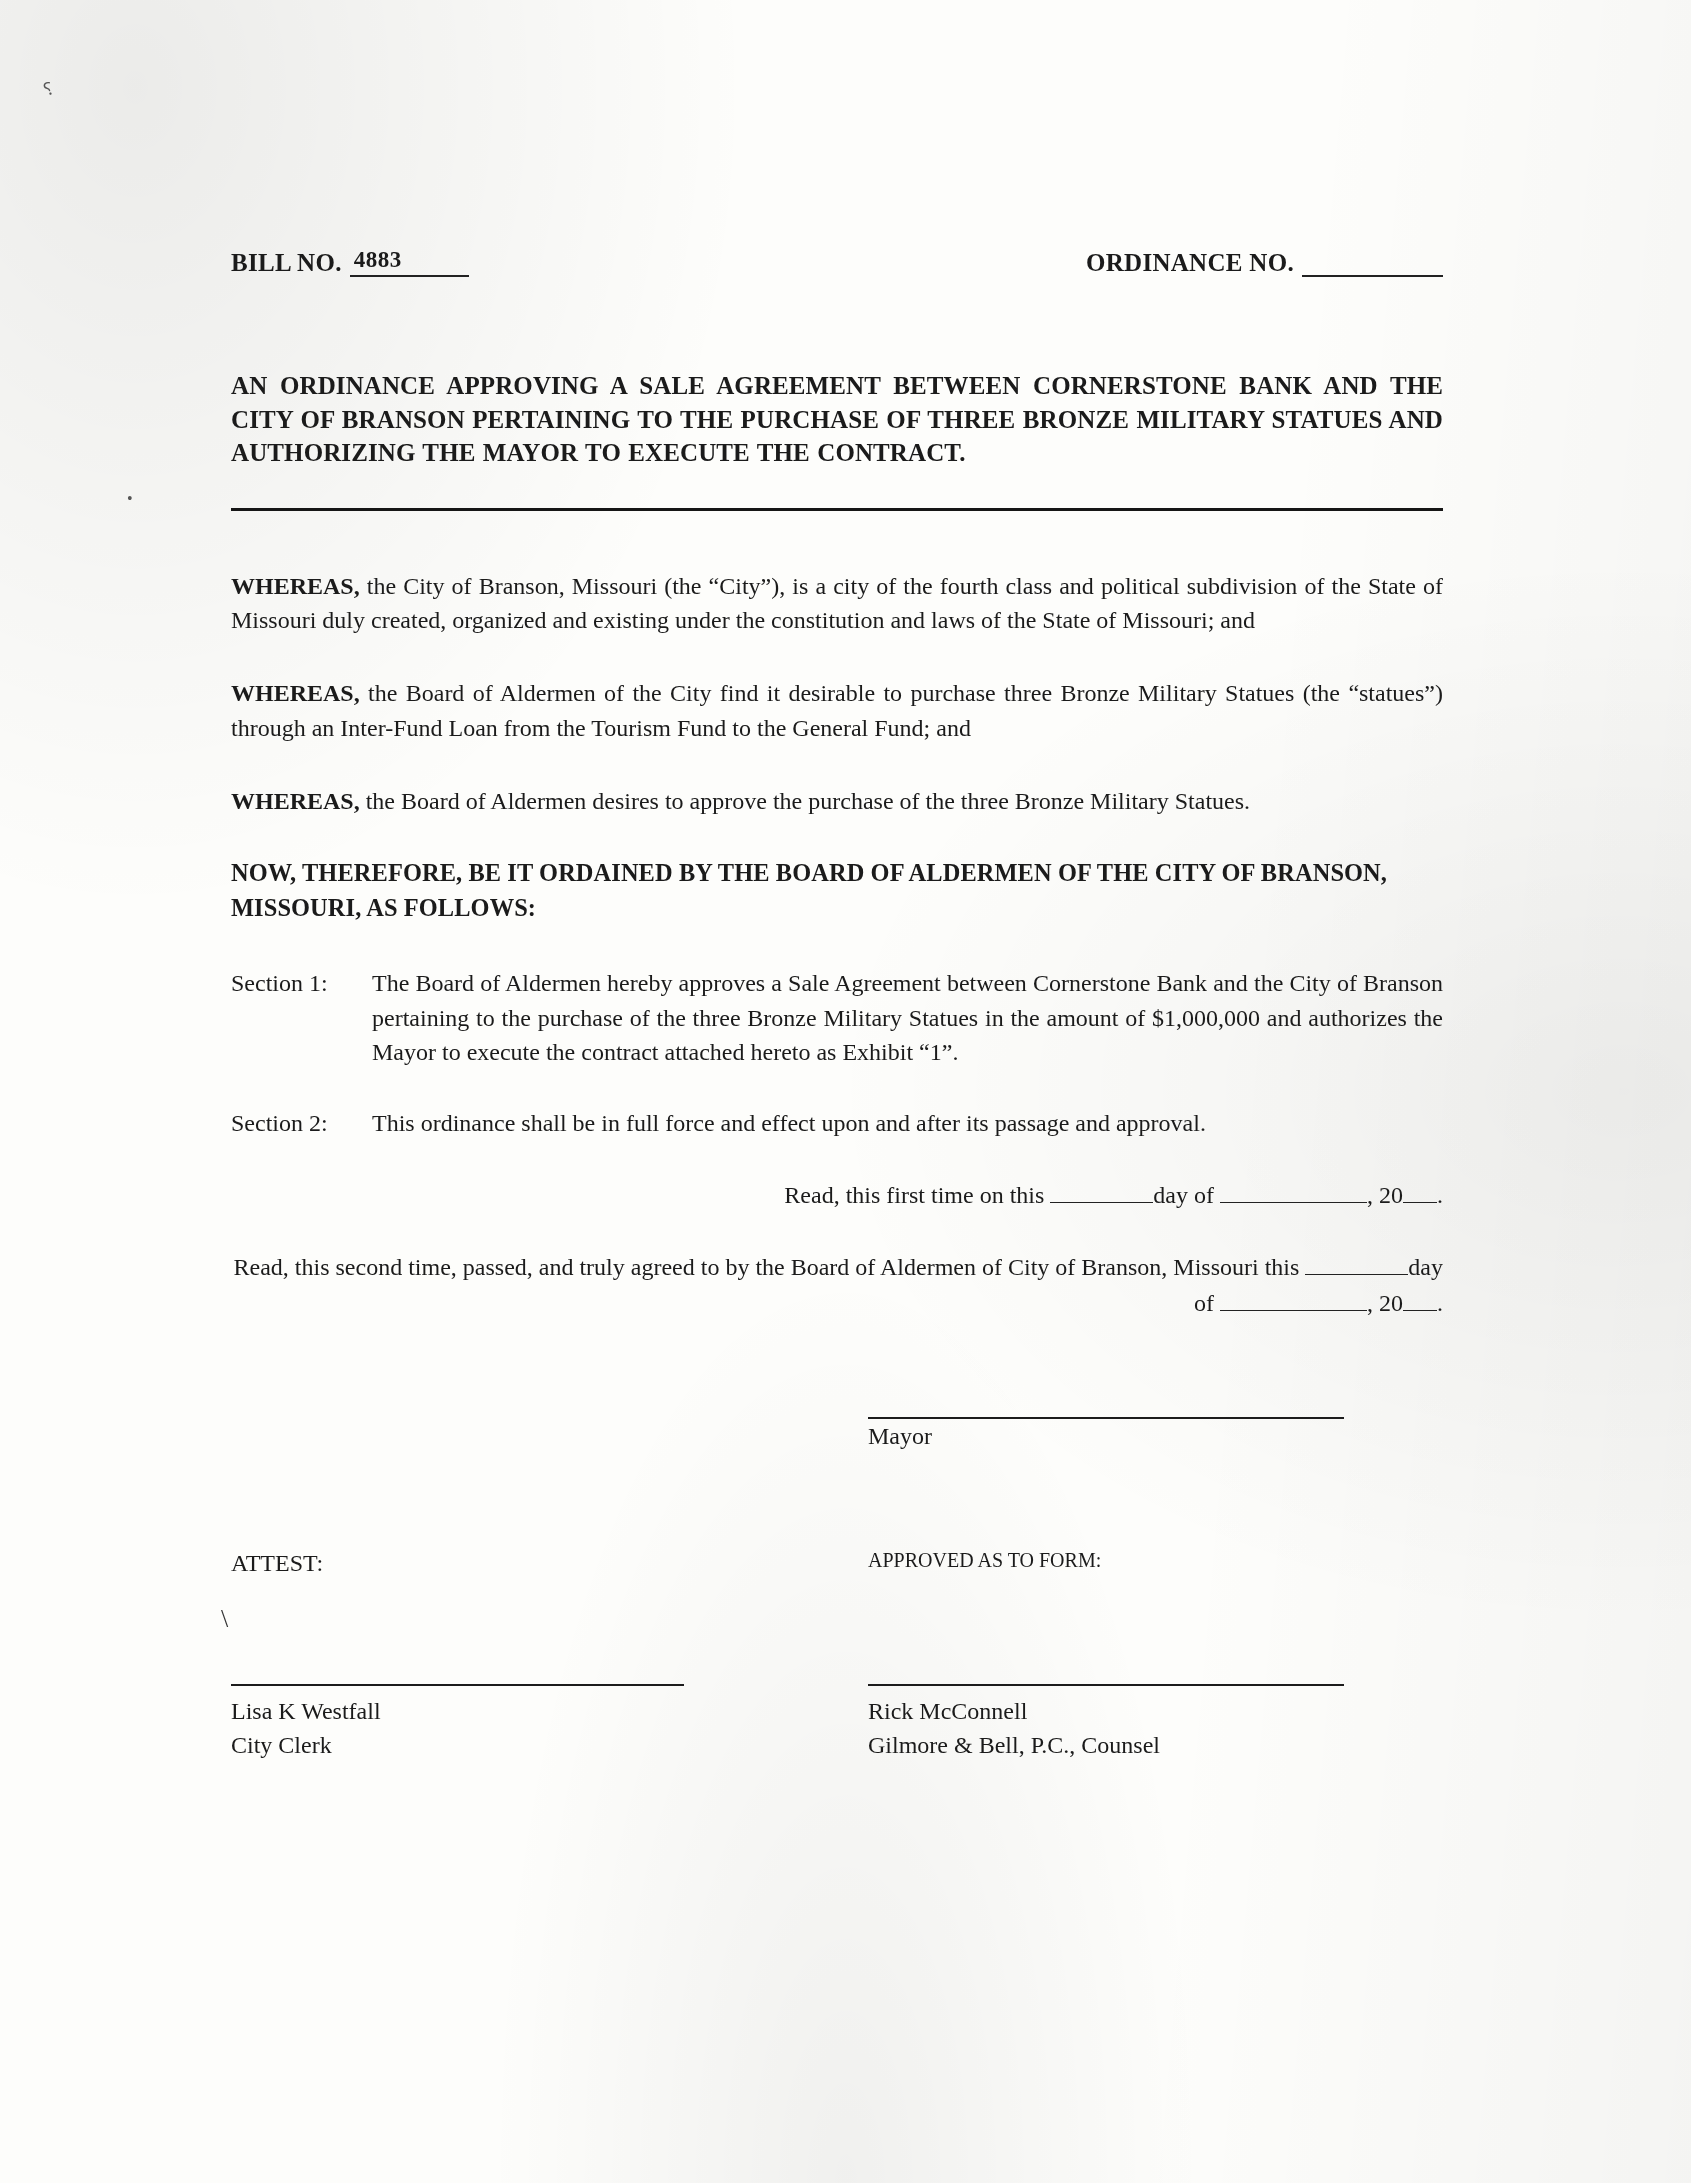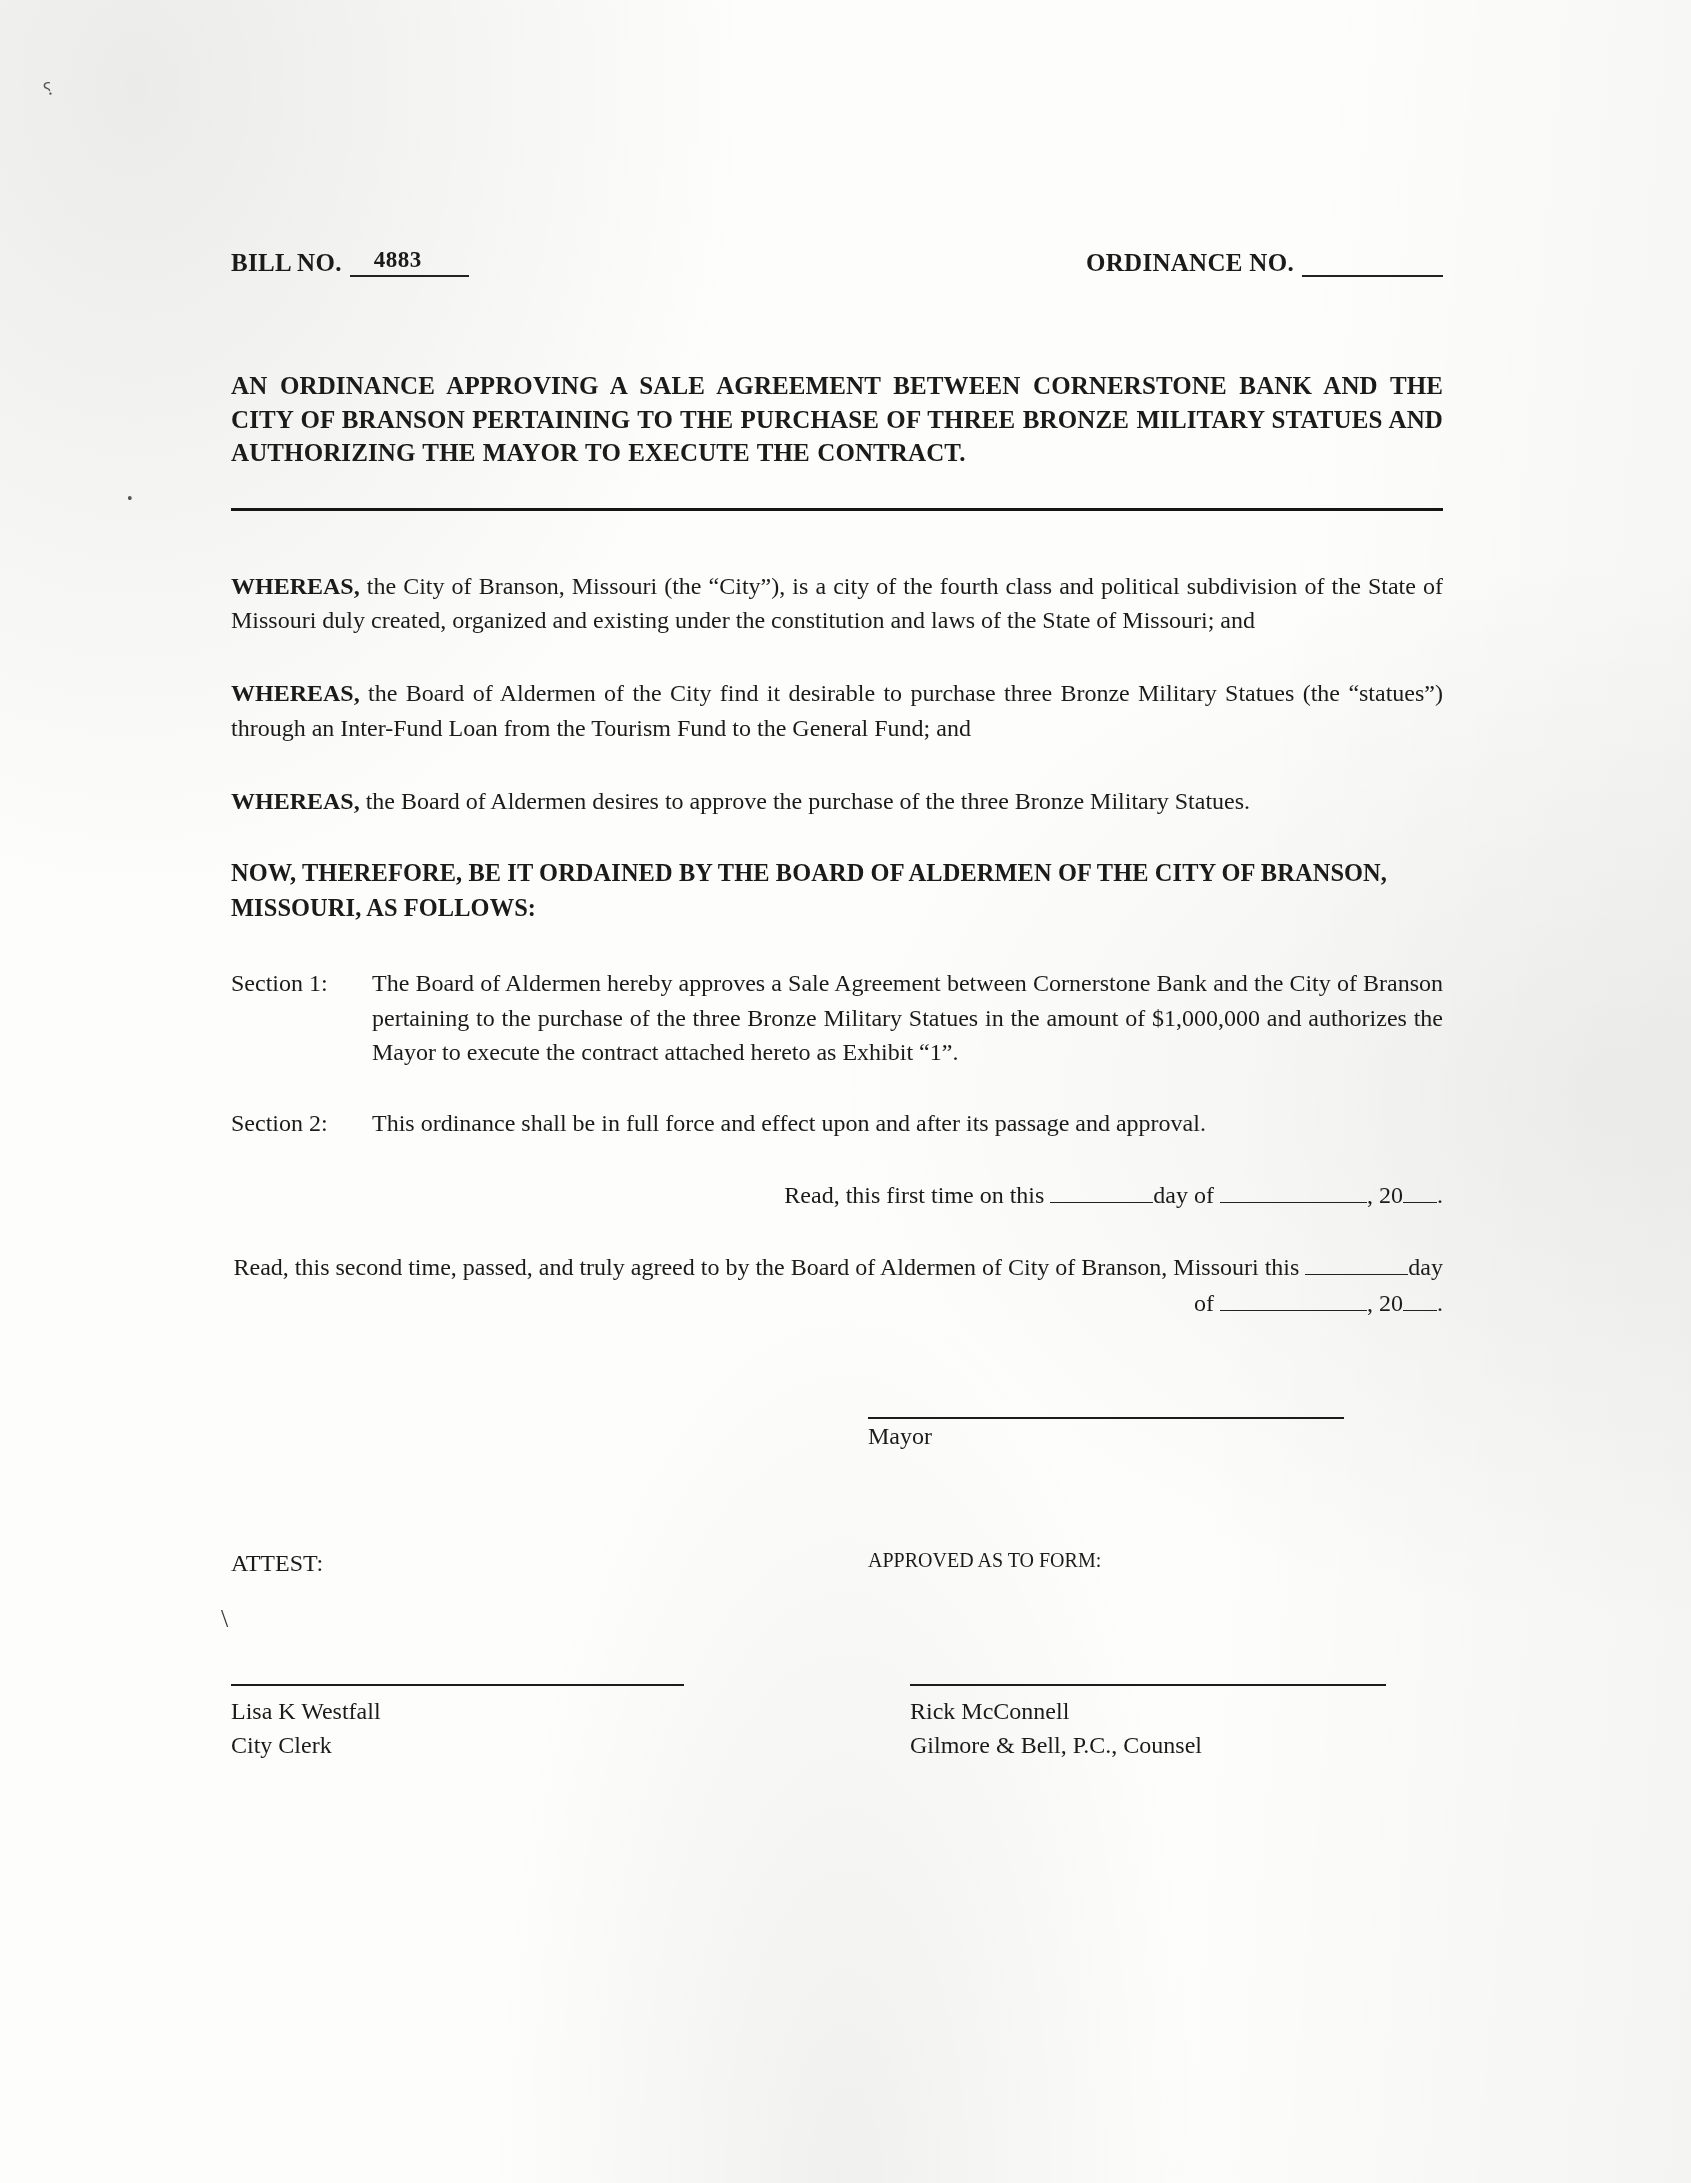--- a/index.html
+++ b/index.html
@@ -55,21 +55,21 @@
   .hdr-label { margin-right: 8px; }
   .blank-line {
     display: inline-block;
     border-bottom: 2px solid #222;
     position: relative;
   }
   .bill-blank { width: 119px; height: 26px; }
   .ord-blank { width: 141px; height: 20px; }
   .bill-value {
     position: absolute;
-    left: 24px;
+    left: 4px;
     bottom: 2px;
     font-size: 23px;
     font-weight: bold;
     letter-spacing: 0.5px;
   }
 
   
   .title {
     margin-top: 92px;
     font-weight: bold;
@@ -142,21 +142,20 @@
   .attest-row {
     display: flex;
     margin-top: 92px;
   }
   .attest-col { width: 637px; font-size: 24px; }
   .approve-col { width: 557px; font-size: 20px; }
 
   .bottom-row {
     display: flex;
     margin-top: 103px;
-    gap: 42px;
   }
   .bottom-col-left { width: 637px; }
   .bottom-col-right { width: 476px; }
   .bottom-line-left {
     width: 453px;
     border-bottom: 2px solid #1c1c1c;
     height: 0;
   }
   .bottom-line-right {
     width: 476px;

